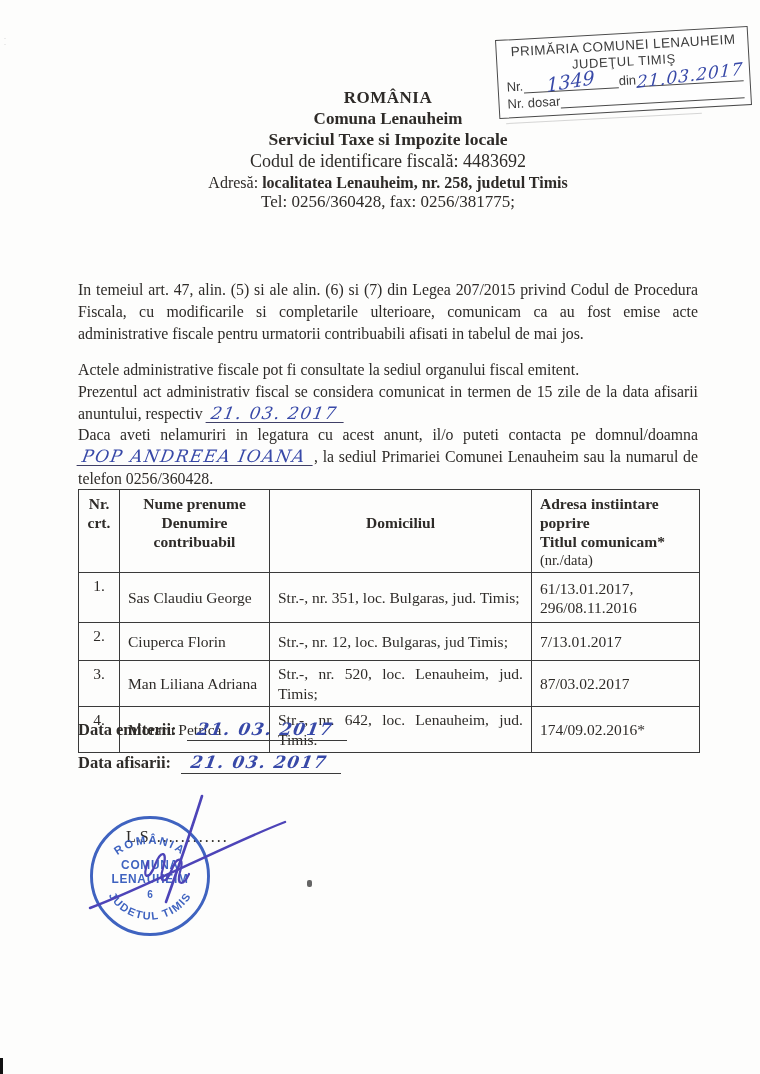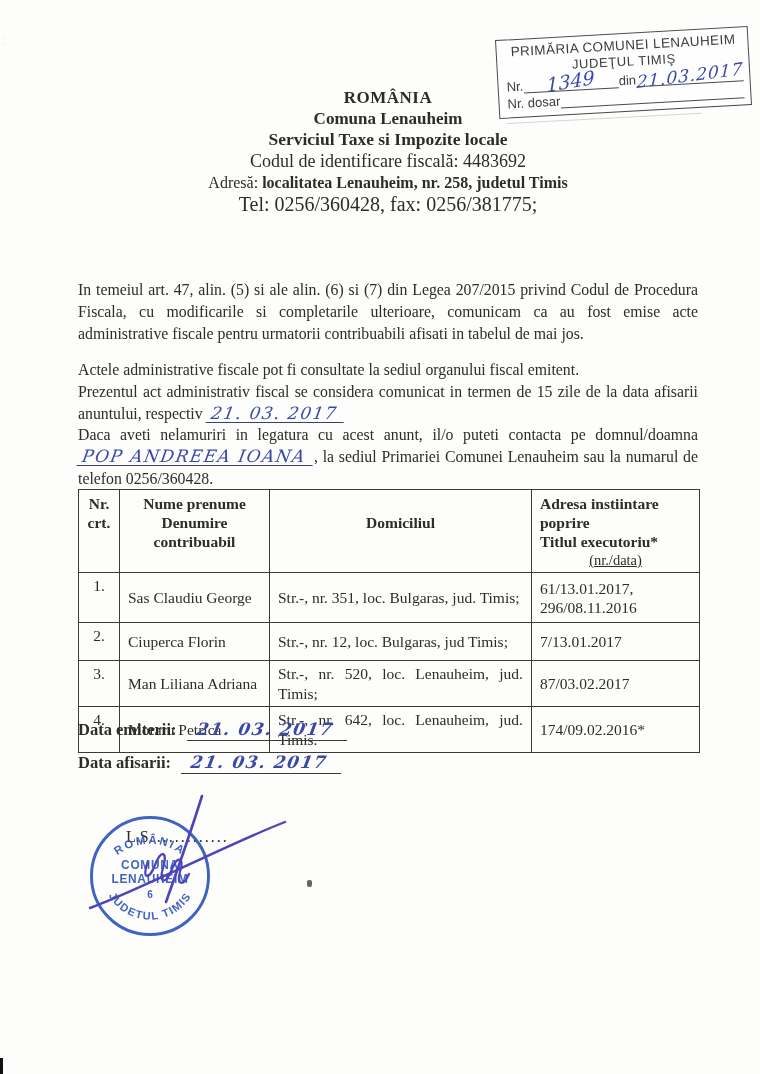--- a/index.html
+++ b/index.html
@@ -23,42 +23,42 @@
   .box-hand{font-family:"DejaVu Serif",serif;font-style:italic;color:#3849a8;font-size:19px;display:inline-block;transform:rotate(-6deg) skewX(-8deg);line-height:.8;}
   .box-hand.date{font-size:17px;transform:rotate(-4deg) skewX(-10deg);letter-spacing:1px;}
   .ghost-line{left:506px;top:118px;width:196px;height:1px;background:#b5b5b5;opacity:.55;transform:rotate(-3deg);}
   
   .letterhead{left:70px;top:88px;width:636px;text-align:center;line-height:1.22;}
   .lh-country{font-size:17px;font-weight:bold;letter-spacing:.5px;}
   .lh-commune{font-size:17px;font-weight:bold;}
   .lh-dept{font-size:17.5px;font-weight:bold;}
   .lh-code{font-size:18px;}
   .lh-addr{font-size:16px;}
-  .lh-tel{font-size:20px;}
+  .lh-tel{font-size:17px;}
   
   .doc-title{left:70px;top:221px;width:636px;text-align:center;line-height:1.3;}
   .t1{font-size:18px;font-weight:bold;letter-spacing:.4px;}
   .t2{font-size:16.5px;font-weight:bold;}
   
   .para{left:78px;width:620px;font-size:15.8px;line-height:1.38;text-align:justify;}
   .p1{top:279px;}
   .p2{top:359px;}
   .hand{
     font-family:"DejaVu Serif",serif;font-style:italic;color:#3849a8;
     display:inline-block;transform:skewX(-10deg);letter-spacing:1.5px;
     font-size:17px;line-height:.9;
   }
   .uline{border-bottom:1.5px solid #3f3f66;padding:0 8px 1px 4px;}
   
   table.dt{left:78px;top:489px;position:absolute;border-collapse:collapse;width:621px;table-layout:fixed;}
   .dt td,.dt th{border:1.3px solid #3a3a3a;padding:3px 8px;font-size:15.5px;vertical-align:middle;}
   .dt th{font-weight:bold;line-height:1.22;vertical-align:top;padding-top:5px;}
   .dt .h-c{text-align:center;}
   .dt .h-l{text-align:left;}
-  .dt .sub{font-weight:normal;text-align:center;font-size:14.5px;text-decoration:underline;}
+  .dt .sub{font-weight:normal;text-align:left;font-size:14.5px;}
   .dt td.nr{text-align:center;vertical-align:top;padding-top:4px;}
   .dt td.dom{text-align:justify;line-height:1.25;}
   .dt td.tit{line-height:1.25;}
   .dt tr.r1 td{height:42px;}
   .dt tr.r2 td{height:30px;}
   .dt tr.r3 td, .dt tr.r4 td{height:36px;}
   
   .f-line{left:78px;font-size:16.5px;font-weight:bold;}
   .f-em{top:720px;}
   .f-af{top:753px;}
@@ -126,21 +126,21 @@
         <col style="width:41px">
         <col style="width:150px">
         <col style="width:262px">
         <col style="width:168px">
       </colgroup>
     <thead>
       <tr>
         <th class="h-c"><span>Nr.</span><br><span>crt.</span></th>
         <th class="h-c"><span>Nume prenume</span><br><span>Denumire</span><br><span>contribuabil</span></th>
         <th class="h-c"><br><span>Domiciliul</span></th>
-        <th class="h-l"><span>Adresa instiintare poprire</span><br><span>Titlul executoriu*</span><div class="sub">(nr./data)</div></th>
+        <th class="h-l"><span>Adresa instiintare poprire</span><br><span>Titlul comunicam*</span><div class="sub">(nr./data)</div></th>
       </tr>
     </thead>
     <tbody>
       <tr class="r1">
         <td class="nr">1.</td>
         <td>Sas Claudiu George</td>
         <td class="dom">Str.-, nr. 351, loc. Bulgaras, jud. Timis;</td>
         <td class="tit">61/13.01.2017, 296/08.11.2016</td>
       </tr>
       <tr class="r2">

